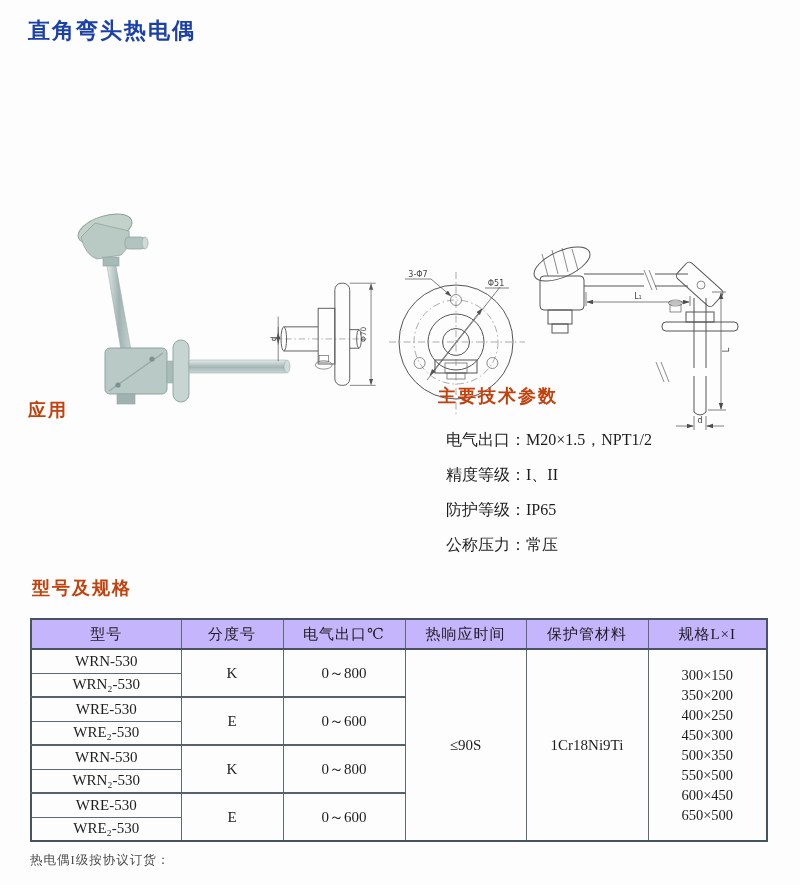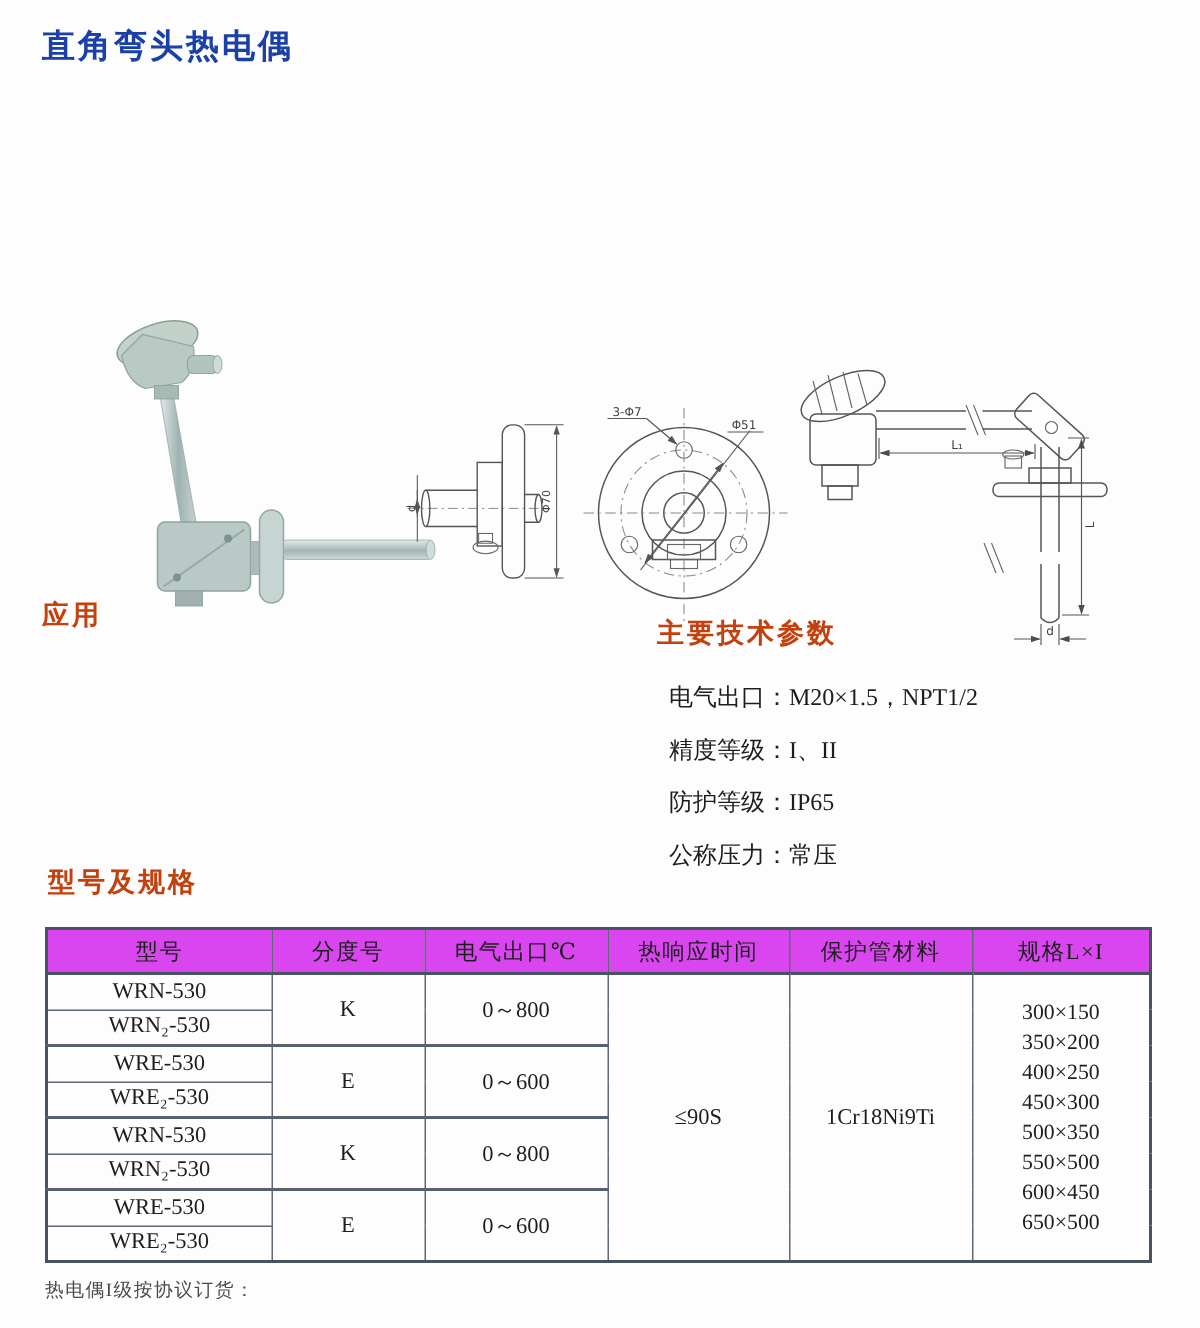--- a/index.html
+++ b/index.html
@@ -30,38 +30,38 @@
   .lnthin { fill:none; stroke:#666; stroke-width:0.75; }
   .cl { fill:none; stroke:#888; stroke-width:0.7; stroke-dasharray:7 3 1.5 3; }
   .dim { fill:none; stroke:#555; stroke-width:0.75; }
   .dtxt { font-family:"DejaVu Sans","Liberation Sans",sans-serif; font-size:8px; fill:#444; }
 
   .app { position:absolute; left:28px; top:398px; width:372px; }
   .app p {
     margin-top:18px; font-size:16px; line-height:34px;
     text-align:justify; text-indent:2em; color:#1d1d1d;
   }
-  .params { position:absolute; left:438px; top:410px; width:350px; }
+  .params { position:absolute; left:438px; top:384px; width:350px; }
   .params ul { list-style:none; margin-top:14px; padding-left:8px; }
   .params li { font-size:16px; line-height:35px; color:#1d1d1d; }
 
   .spec-head { position:absolute; left:32px; top:576px; }
 
   table.spec {
     position:absolute; left:30px; top:618px; width:736px;
     border-collapse:collapse; table-layout:fixed;
     border:2px solid #47545f;
     font-size:15px; color:#1d1d1d;
   }
   table.spec th, table.spec td {
     border:1px solid #5d6a76; text-align:center; vertical-align:middle;
     padding:0;
   }
   table.spec th {
-    background:#d946ef; height:30px; font-weight:normal;
+    background:#c4b5fd; height:30px; font-weight:normal;
     border-bottom:2px solid #47545f; letter-spacing:1px;
   }
   table.spec tbody tr { height:24px; }
   table.spec tr.g td { border-top:2px solid #55616d; }
   td.sizes div { line-height:20px; font-size:14.5px; }
 
   .footnote {
     position:absolute; left:30px; top:852px;
     font-size:12.5px; color:#4a4a4a; letter-spacing:1px;
   }

